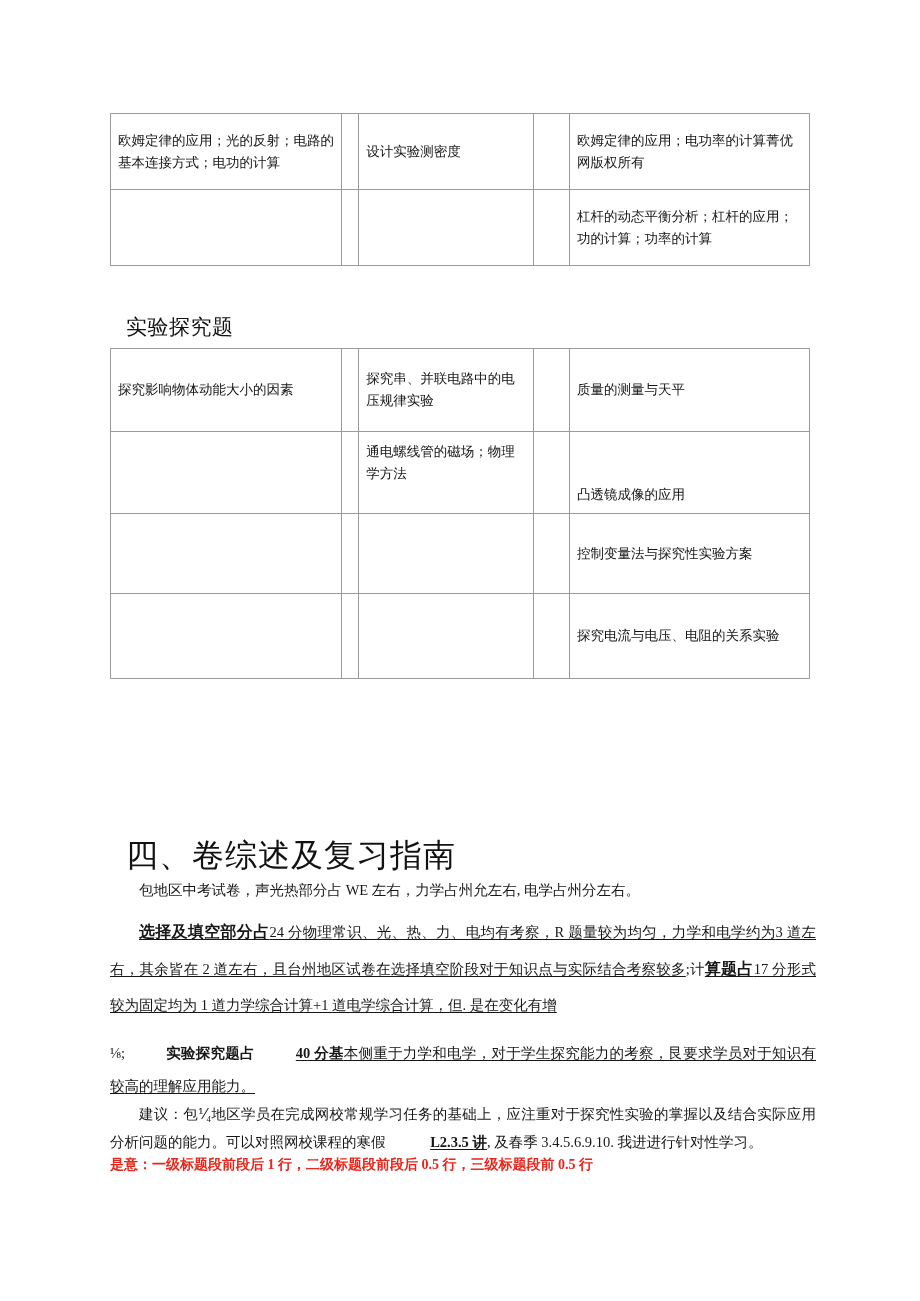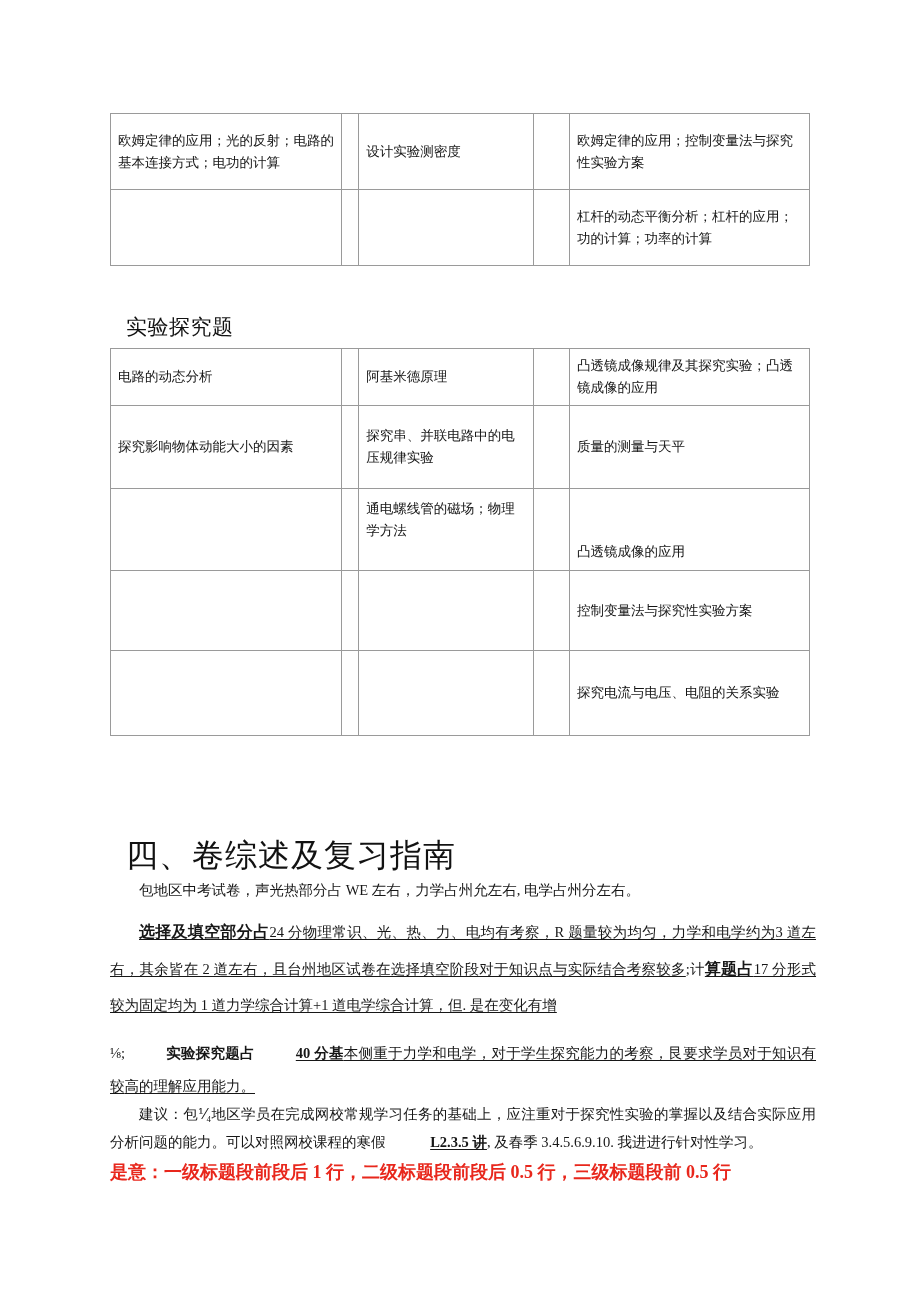--- a/index.html
+++ b/index.html
@@ -87,21 +87,21 @@
   .indent { text-indent: 2em; }
   .b { font-weight: bold; margin-left: 41px; }
   .u { text-decoration: underline; text-underline-offset: 2px; }
   .red-b { color: #e8271c; font-weight: bold; }
   .lead-big { font-size: 16px; font-weight: bold; }
 
   #para-intro   { top: 860px; }
   #para-choice  { top: 898px; line-height: 2.35; }
   #para-exp     { top: 1022px; line-height: 2.3; }
   #para-advice  { top: 1085px; line-height: 1.95; }
-  #para-note    { top: 1138px; font-size: 18px; line-height: 1.8; }
+  #para-note    { top: 1138px; font-size: 14px; line-height: 1.8; }
 </style>
 </head>
 <body>
 
 <div class="page">
 
   <table class="doc-table" id="table-one">
     <tbody>
       <tr>
         <td class="col-wide-a">
@@ -110,21 +110,21 @@
         <td class="col-narrow">
             <span class="cell-text"></span>
           </td>
         <td class="col-wide-b">
             <span class="cell-text">设计实验测密度</span>
           </td>
         <td class="col-narrow2">
             <span class="cell-text"></span>
           </td>
         <td class="col-wide-c">
-            <span class="cell-text">欧姆定律的应用；控制变量法与探究性实验方案</span>
+            <span class="cell-text">欧姆定律的应用；电功率的计算菁优网版权所有</span>
           </td>
       </tr>
       <tr>
         <td class="col-wide-a">
             <span class="cell-text"></span>
           </td>
         <td class="col-narrow">
             <span class="cell-text"></span>
           </td>
         <td class="col-wide-b">
@@ -137,37 +137,20 @@
             <span class="cell-text">杠杆的动态平衡分析；杠杆的应用；功的计算；功率的计算</span>
           </td>
       </tr>
     </tbody>
   </table>
 
   <h2 class="heading-2" id="heading-shiyan">实验探究题</h2>
 
   <table class="doc-table" id="table-two">
     <tbody>
-      <tr style="height:57px">
-        <td class="col-wide-a">
-            <span class="cell-text">电路的动态分析</span>
-          </td>
-        <td class="col-narrow">
-            <span class="cell-text"></span>
-          </td>
-        <td class="col-wide-b">
-            <span class="cell-text">阿基米德原理</span>
-          </td>
-        <td class="col-narrow2">
-            <span class="cell-text"></span>
-          </td>
-        <td class="col-wide-c">
-            <span class="cell-text">凸透镜成像规律及其探究实验；凸透镜成像的应用</span>
-          </td>
-      </tr>
       <tr style="height:83px">
         <td class="col-wide-a">
             <span class="cell-text">探究影响物体动能大小的因素</span>
           </td>
         <td class="col-narrow">
             <span class="cell-text"></span>
           </td>
         <td class="col-wide-b">
             <span class="cell-text">探究串、并联电路中的电压规律实验</span>
           </td>

